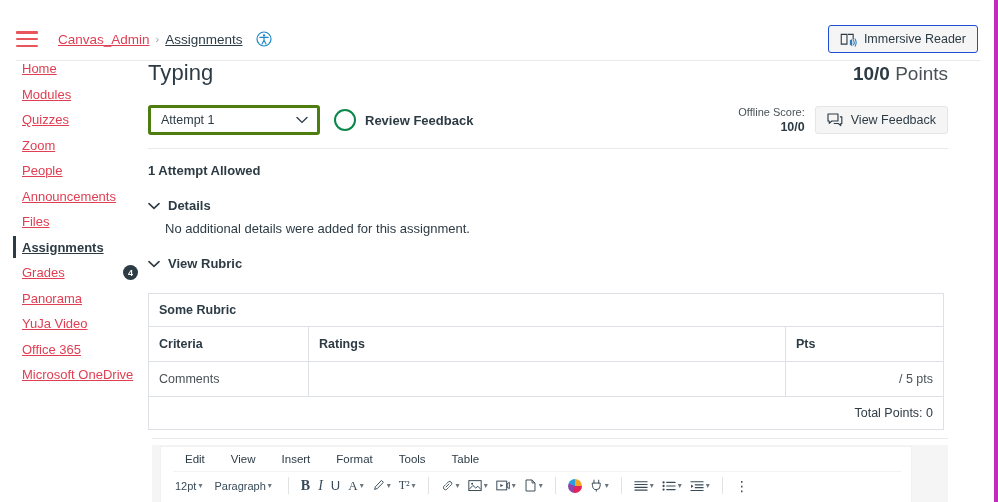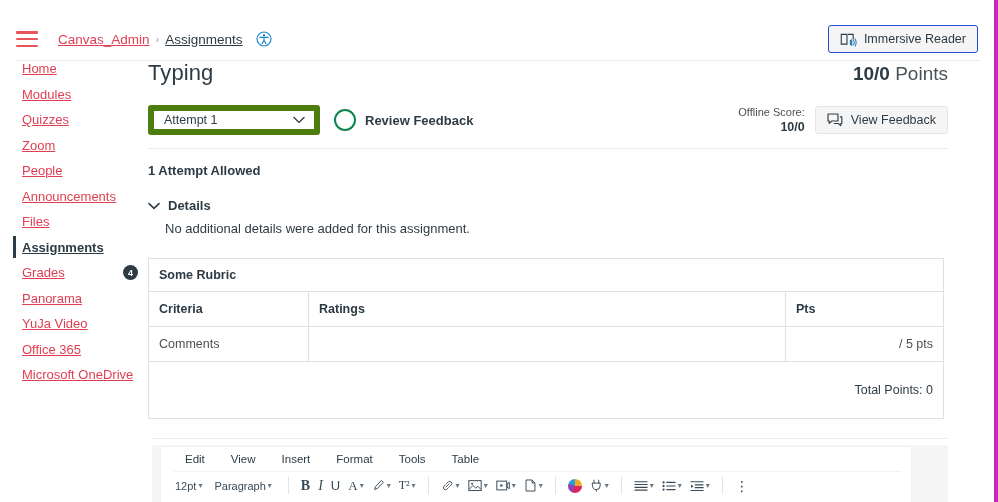--- a/index.html
+++ b/index.html
@@ -173,21 +173,21 @@
 
   .attempt-row {
     margin-top: 18px;
     display: flex;
     align-items: center;
     height: 32px;
   }
   .attempt-select {
     width: 172px;
     height: 30px;
-    border: 6px solid #4d7c0f;
+    border: 3px solid #4d7c0f;
     border-radius: 3px;
     background: #fff;
     display: flex;
     align-items: center;
     padding: 0 10px;
     font-size: 12.5px;
     color: #2D3B45;
     cursor: pointer;
     position: relative;
   }
@@ -298,21 +298,21 @@
     padding: 10px;
     color: #4A5256;
     border-left: none; border-right: none;
     height: 30px;
   }
   .rubric .body-row td.c-ratings { border-left: 1px solid #DDE1E5; border-right: 1px solid #DDE1E5; }
   .rubric .body-row td.c-pts { text-align: right; }
   .rubric .total-row td {
     text-align: right;
     border-left: none; border-right: none; border-bottom: none;
-    padding: 21px 10px;
+    padding: 9px 10px;
   }
   .col-crit { width: 160px; }
   .col-pts  { width: 158px; }
 
   
   .editor-wrap {
     position: absolute;
     left: 152px;
     top: 438px;
     width: 800px;
@@ -514,20 +514,28 @@
     <div class="toggle-head">
       <span>
         <svg width="12" height="8" viewBox="0 0 12 8">
             <path d="M1 1.6 L6 6.4 L11 1.6" fill="none" stroke="#2D3B45" stroke-width="1.6" stroke-linecap="round"></path>
           </svg>
       </span>
       <span>Details</span>
     </div>
     <div class="details-body">No additional details were added for this assignment.</div>
 
+    <div class="toggle-head">
+      <span>
+        <svg width="12" height="8" viewBox="0 0 12 8">
+            <path d="M1 1.6 L6 6.4 L11 1.6" fill="none" stroke="#2D3B45" stroke-width="1.6" stroke-linecap="round"></path>
+          </svg>
+      </span>
+      <span>View Rubric</span>
+    </div>
 
     <table class="rubric">
       <tbody>
         <tr class="rubric-title">
           <td colspan="3">Some Rubric</td>
         </tr>
         <tr class="hdr">
           <td class="col-crit">Criteria</td>
           <td class="c-ratings">Ratings</td>
           <td class="col-pts">Pts</td>

